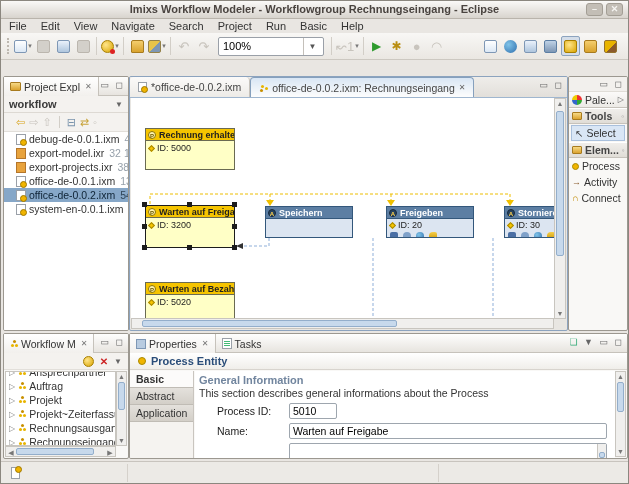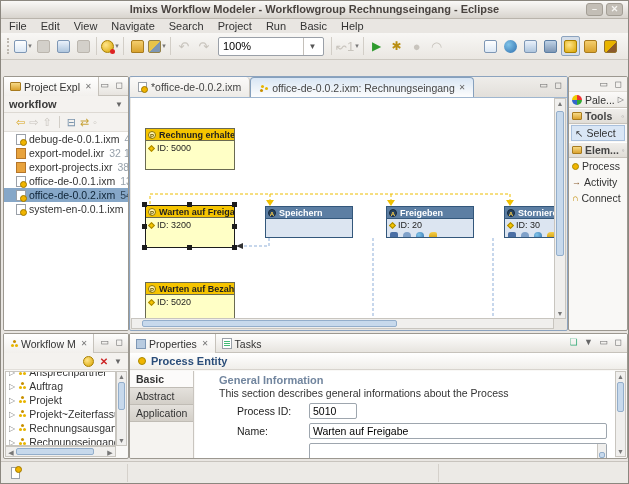--- a/index.html
+++ b/index.html
@@ -111,21 +111,21 @@
   .gold3{width:3px;height:3px;background:#E8B400;border-radius:50%;box-shadow:4px 0 0 #E8B400,2px -4px 0 #C89000;flex:none;margin:3px 4px 0 1px}
   .addico{width:11px;height:11px;background:radial-gradient(circle at 35% 35%,#FFE58A,#D9A400);border:1px solid #A87F00;border-radius:50%}
   .delico{color:#C22;font-weight:bold;font-size:10px}
 
   
   .props{left:128px;top:332px;width:499px;height:126px}
   .ptitle{height:17px;display:flex;align-items:center;gap:5px;padding-left:8px;background:linear-gradient(#FFFFFF,#F0EEEA);border-bottom:1px solid #D8D4CE;font-weight:bold;color:#2A4D79;font-size:11px}
   .side{position:absolute;left:0;top:37px;width:64px;bottom:0;background:#F5F3F0;border-right:1px solid #C9C5BF}
   .stab{height:17px;line-height:16px;padding-left:6px;font-size:10.5px;background:linear-gradient(#E4E1DC,#D3CFC8);border-bottom:1px solid #C0BCB5;color:#333}
   .stab.active{background:#FCFBFA;font-weight:bold}
-  .form{position:absolute;left:65px;top:37px;right:12px;bottom:0;background:#FFF;padding:3px 8px 0 24px;overflow:hidden}
+  .form{position:absolute;left:65px;top:37px;right:12px;bottom:0;background:#FFF;padding:3px 8px 0 4px;overflow:hidden}
   .gi-title{font-weight:bold;color:#71859E;font-size:11px}
   .gi-desc{font-size:10.5px;color:#333;margin:1px 0 4px 0}
   .frow{display:flex;align-items:center;margin:0 0 4px 18px}
   .flabel{width:72px;font-size:10.5px;color:#222}
   .finput{height:16px;border:1px solid #9EA6AE;font-size:10.5px;padding:0 3px;font-family:"Liberation Sans",sans-serif;border-radius:2px}
   .farea{margin-left:90px;height:22px;border:1px solid #9EA6AE;border-radius:2px;position:relative;background:#FFF}
   .farea .msb{position:absolute;right:0;top:0;bottom:0;width:9px;background:#F0EFED;border-left:1px solid #C8C5BF}
   .farea .msb .thumb{left:1px;right:1px;top:8px;height:6px}
 
   

